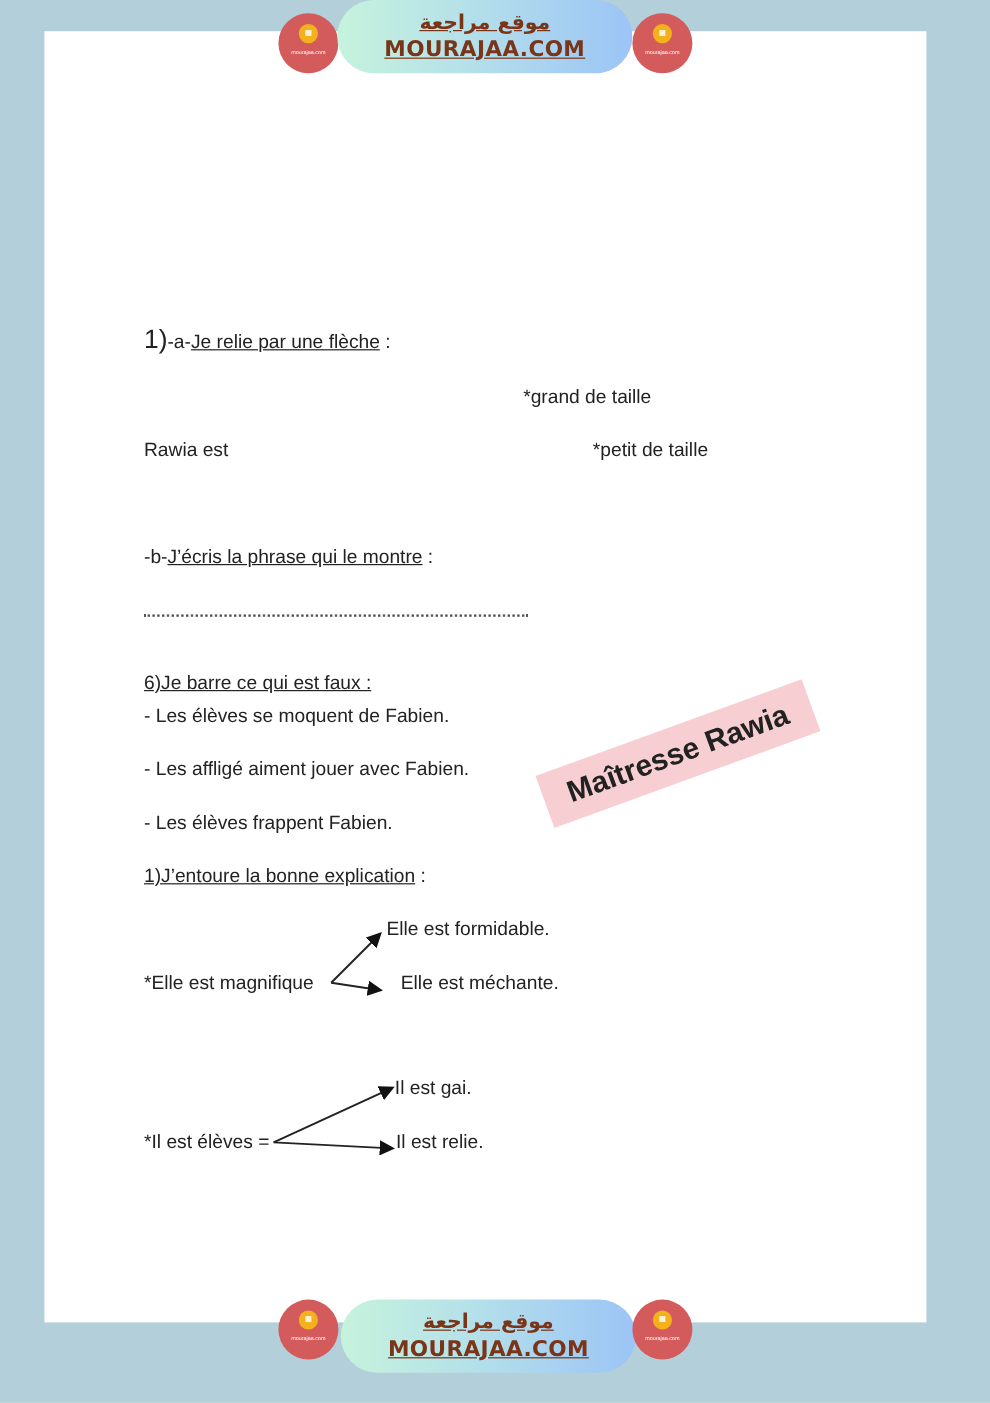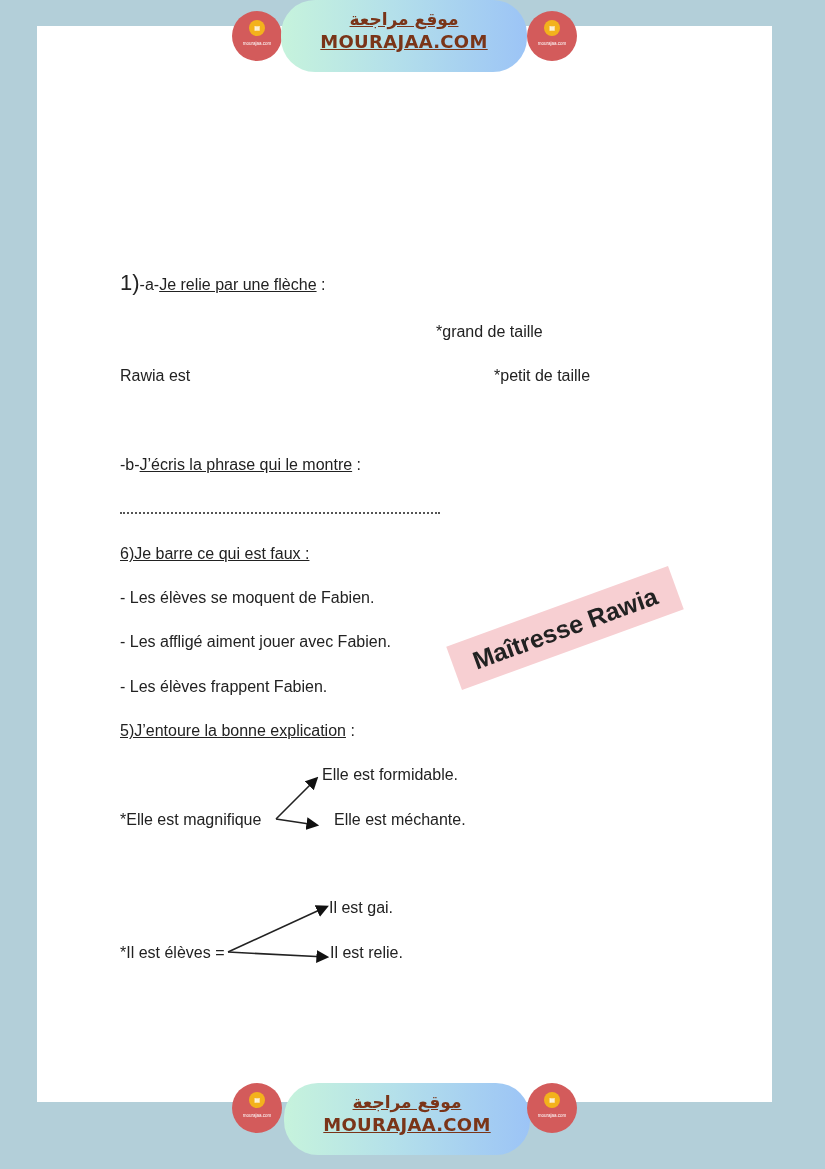--- a/index.html
+++ b/index.html
@@ -6,41 +6,41 @@
   body {
     width:825px; height:1169px; position:relative; overflow:hidden;
     background:#b3cfd9;
     font-family:"Liberation Sans", sans-serif;
   }
   .page {
     position:absolute; left:37px; top:26px; width:735px; height:1076px;
     background:#ffffff;
   }
   .banner {
-    position:absolute; width:246px; height:72px; border-radius:34px;
+    position:absolute; width:246px; height:61px; border-radius:34px;
     background:linear-gradient(90deg,#c6f3dc 0%,#b4e0ea 45%,#9cc4f6 100%);
     text-align:center; color:#7a3418; font-weight:bold;
     font-family:"DejaVu Sans", sans-serif;
   }
   .banner .ar { display:block; font-size:17px; margin-top:8px; text-decoration:underline; line-height:22px; }
   .banner .en { display:block; font-size:18px; text-decoration:underline; line-height:24px; letter-spacing:0.3px; }
   .badge {
     position:absolute; width:50px; height:50px; border-radius:50%;
     background:#d35b5b;
   }
   .badge .logo {
     position:absolute; left:17px; top:9px; width:16px; height:16px; border-radius:50%;
     background:#f3b21c; color:#fff; font-size:6px; line-height:16px; text-align:center; font-weight:bold;
   }
   .badge .cap {
     position:absolute; left:0; top:30px; width:50px; text-align:center;
     color:#fff; font-size:4.5px; line-height:5px;
   }
   .t { position:absolute; color:#222; font-size:16px; white-space:nowrap; font-family:"Liberation Sans", sans-serif; }
-  .u { text-decoration:underline; }
+  .u { text-decoration:underline;margin-top:16px; }
   .num { font-size:22px; }
   .dots { position:absolute; left:120px; top:506px; width:320px; border-bottom:2px dotted #555; height:6px; }
   .stamp {
     position:absolute; left:447px; top:605px; width:236px; height:46px;
     background:#f7cfd2; transform:rotate(-20deg); transform-origin:center;
     text-align:center; font-weight:bold; font-size:25px; color:#222; line-height:46px;
     font-family:"Liberation Sans", sans-serif;
   }
   svg.arrows { position:absolute; left:0; top:0; }
 </style>
@@ -75,21 +75,21 @@
 <div class="dots"></div>
 
 <div class="t u" style="left:120px;top:545px;">6)Je barre ce qui  est faux :</div>
 <div class="t" style="left:120px;top:589px;">- Les élèves se moquent de Fabien.</div>
 <div class="t" style="left:120px;top:633px;">- Les affligé aiment jouer avec  Fabien.</div>
 <div class="t" style="left:120px;top:678px;">- Les élèves frappent Fabien.</div>
 
 <div class="stamp">Maîtresse Rawia</div>
 
 <div class="t" style="left:120px;top:722px;">
-  <span class="u">5)J’entoure la bonne explication</span><span> :</span>
+  <span class="u">1)J’entoure la bonne explication</span><span> :</span>
 </div>
 <div class="t" style="left:322px;top:766px;">Elle est formidable.</div>
 <div class="t" style="left:120px;top:811px;">*Elle est magnifique</div>
 <div class="t" style="left:334px;top:811px;">Elle est méchante.</div>
 
 <div class="t" style="left:329px;top:899px;">Il est gai.</div>
 <div class="t" style="left:120px;top:944px;">*Il est élèves =</div>
 <div class="t" style="left:330px;top:944px;">Il est relie.</div>
 
 <svg class="arrows" width="825" height="1169">

